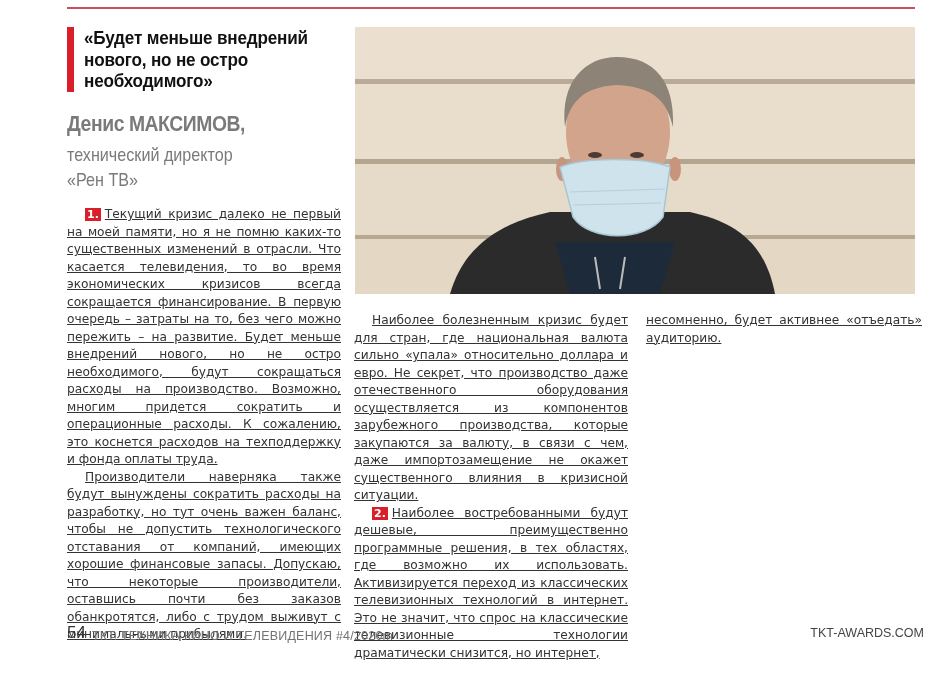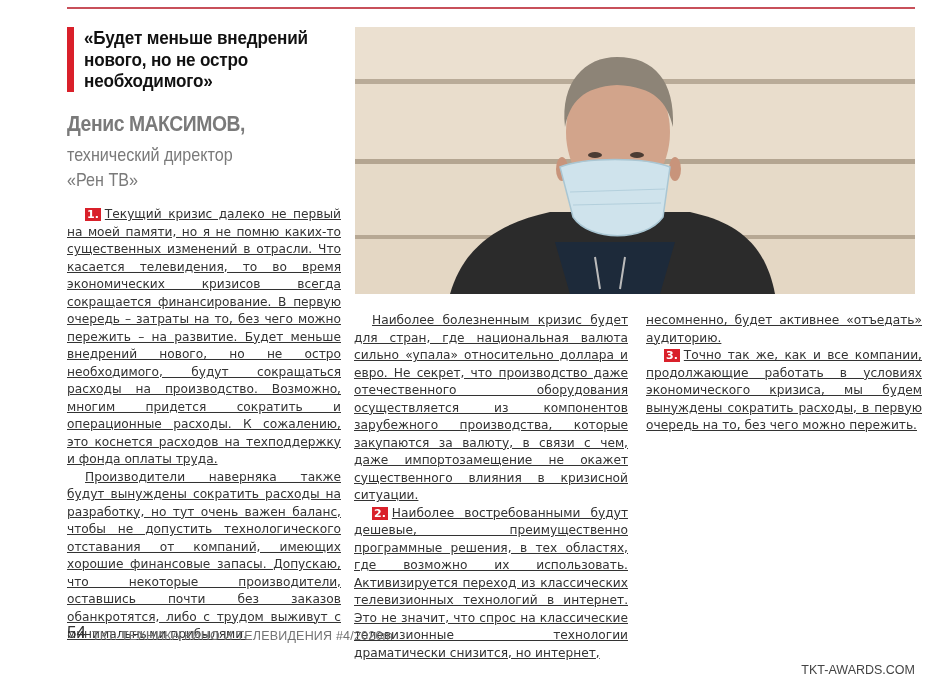--- a/index.html
+++ b/index.html
@@ -19,21 +19,21 @@
          color:#333; text-align:justify; }
   .col p { margin:0; text-indent:18px;text-decoration:underline; }
   .col1 { left:67px; top:206px; width:274px; }
   .col2 { left:354px; top:312px; width:274px; }
   .col3 { left:640px; top:312px; width:276px;margin-left:6px; }
   .num { display:inline-block; background:#d9202a; color:#fff; font-weight:bold; font-size:11px;
          line-height:13px; padding:0 2px; margin-right:4px; text-indent:0; }
   .footer-left { position:absolute; left:67px; top:623px; display:flex; align-items:flex-end; white-space:nowrap; }
   .page-num { font-size:17px; color:#333; margin-right:6px; }
   .mag-title { font-size:12.5px; color:#737373; letter-spacing:0.2px; }
-  .footer-right { position:absolute; right:33px; top:626px; font-size:12.5px; color:#444;margin-top:37px; }
+  .footer-right { position:absolute; right:24px; top:626px; font-size:12.5px; color:#444; }
 </style>
 </head>
 <body>
 
 <div class="top-rule"></div>
 
 <div class="head-block">
   <div class="red-bar"></div>
   <h1 class="headline">«Будет меньше внедрений нового, но не остро необходимого»</h1>
 </div>
@@ -78,20 +78,19 @@
   <p><span>Производители наверняка также будут вынуждены сократить расходы на разработку, но тут очень важен баланс, чтобы не допустить технологического отставания от компаний, имеющих хорошие финансовые запасы. Допускаю, что некоторые производители, оставшись почти без заказов обанкротятся, либо с трудом выживут с минимальными прибылями.</span></p>
 </div>
 
 <div class="col col2">
   <p><span>Наиболее болезненным кризис будет для стран, где национальная валюта сильно «упала» относительно доллара и евро. Не секрет, что производство даже отечественного оборудования осуществляется из компонентов зарубежного производства, которые закупаются за валюту, в связи с чем, даже импортозамещение не окажет существенного влияния в кризисной ситуации.</span></p>
   <p><span class="num">2.</span><span>Наиболее востребованными будут дешевые, преимущественно программные решения, в тех областях, где возможно их использовать. Активизируется переход из классических телевизионных технологий в интернет. Это не значит, что спрос на классические телевизионные технологии драматически снизится, но интернет,</span></p>
 </div>
 
 <div class="col col3">
   <p style="text-indent:0"><span>несомненно, будет активнее «отъедать» аудиторию.</span></p>
-  <p><span class="num">3.</span><span>Точно так же, как и все компании, продолжающие работать в условиях экономического кризиса, мы будем вынуждены сократить расходы, в первую очередь на то, без чего можно пережить.</span></p>
 </div>
 
 <div class="footer-left">
   <span class="page-num">54</span>
   <span class="mag-title">ТКТ. ТЕХНИКА КИНО И ТЕЛЕВИДЕНИЯ #4/2020m</span>
 </div>
 <div class="footer-right">TKT-AWARDS.COM</div>
 
 </body></html>

